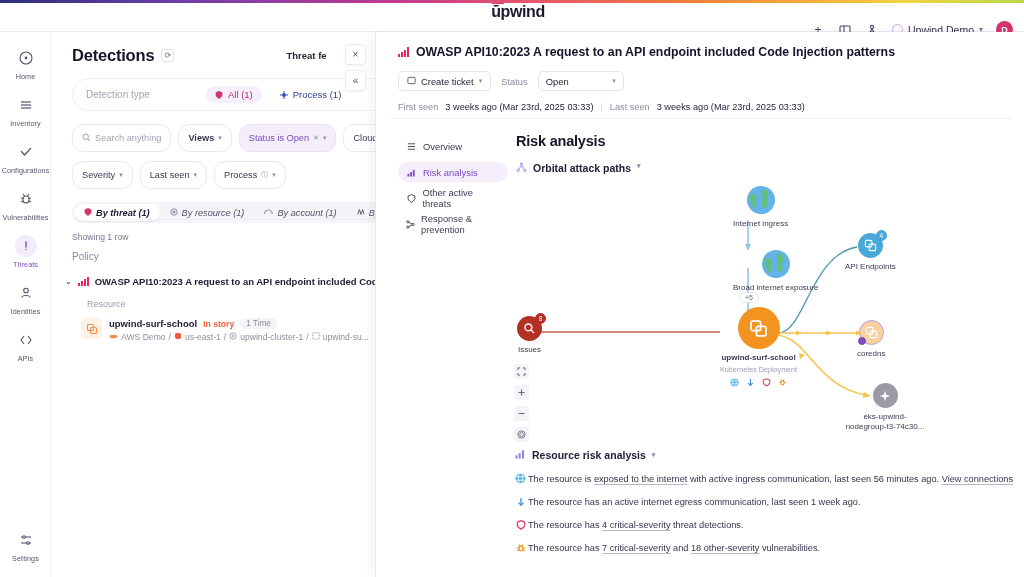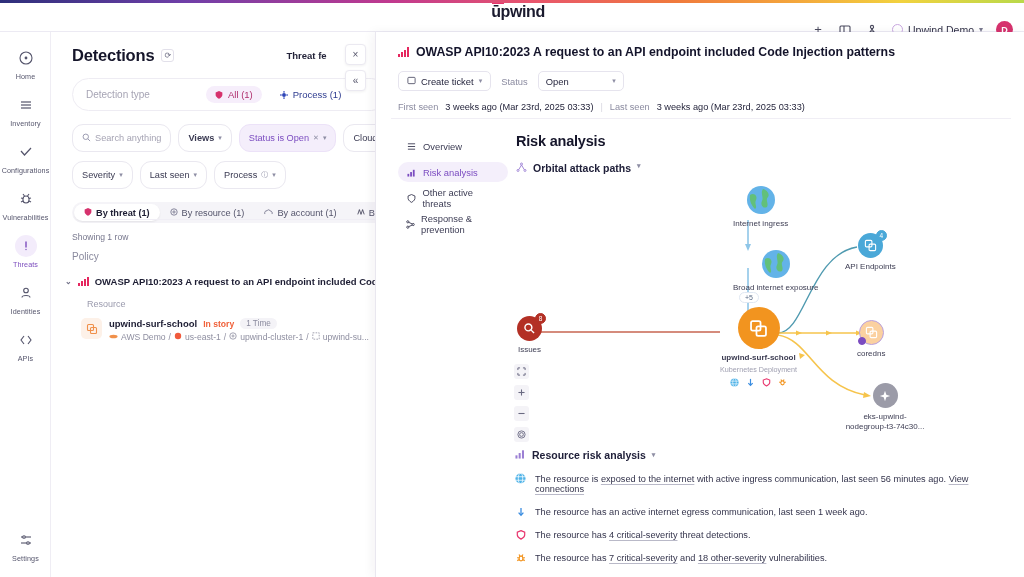--- a/index.html
+++ b/index.html
@@ -58,21 +58,21 @@
 
   .filters { margin:13px 0 0 21px; display:flex; align-items:center; gap:7px; }
   .fbox { height:28px; border:1px solid #eae8f0; border-radius:11px; display:flex; align-items:center;
     gap:4px; padding:0 9px; font-size:9.2px; color:#3a3a52; cursor:pointer; white-space:nowrap; }
   .fbox.search { width:128px; color:#a6a4b4; }
   .fbox.active { background:#f4eefb; border-color:#ece2f8; color:#7b4cc0; }
   .cv { font-size:7px; color:#8e8ea4; }
   .filters2 { margin:9px 0 2px 21px; display:flex; align-items:center; gap:7px; }
 
   .tabs { margin:13px 0 0 21px; width:316px; height:21px; background:#f5f4f8; border-radius:11px;
-    display:flex; align-items:center; padding:2px; }
+    display:flex; align-items:center; padding:2px;font-style:italic; }
   .tab { flex:0 0 auto; height:17px; display:flex; align-items:center; justify-content:center; gap:4px;
     font-size:9.2px; color:#54546b; padding:0 10px; border-radius:10px; cursor:pointer; white-space:nowrap; }
   .tab.active { background:#fff; color:#1d1d33; font-weight:700; box-shadow:0 1px 2px rgba(0,0,0,.07); }
 
   .showing { margin:9px 0 0 21px; font-size:8.6px; color:#77778d; }
   .colhdr { margin:9px 0 0 21px; font-size:10px; color:#8a8a9e; }
   .grouprow { margin:14px 0 0 14px; display:flex; align-items:center; gap:6px; font-size:9.5px;
     font-weight:700; color:#1d1d33; white-space:nowrap; cursor:pointer; }
   .caret { font-size:8px; color:#6d6d85; }
   .sig { display:inline-flex; align-items:flex-end; gap:1px; height:9px; }
@@ -139,21 +139,21 @@
   .miniicons { display:flex; gap:7px; margin-top:4px; }
   .miniicons i { font-size:9px; font-style:normal; }
 
   .gctrl { position:absolute; left:514px; top:364px; display:flex; flex-direction:column; gap:6px; }
   .gbtn { width:15px; height:15px; border-radius:3px; background:#f4f3f7; color:#6a6a82;
     display:flex; align-items:center; justify-content:center; font-size:9px; cursor:pointer; }
 
   
   .rra { position:absolute; left:515px; top:448px; width:500px; }
   .rra-h { display:flex; align-items:center; gap:6px; font-size:10.5px; font-weight:700; color:#20203a; cursor:pointer; }
-  .rra-row { display:flex; align-items:flex-start; gap:9px; margin-top:13px; font-size:9.2px; color:#34344c; }
+  .rra-row { display:flex; align-items:flex-start; gap:2px; margin-top:13px; font-size:9.2px; color:#34344c;text-align:center; }
   .rra-ico { width:11px; height:11px; display:flex; align-items:center; justify-content:center;
     font-size:9px; flex:0 0 auto; margin-top:-1px; }
   .u { text-decoration:underline; text-decoration-color:#b9b9c8; text-underline-offset:2px; cursor:pointer; }
 </style>
 </head>
 <body>
 
 <div class="topgrad"></div>
 
 <div class="appbar">

